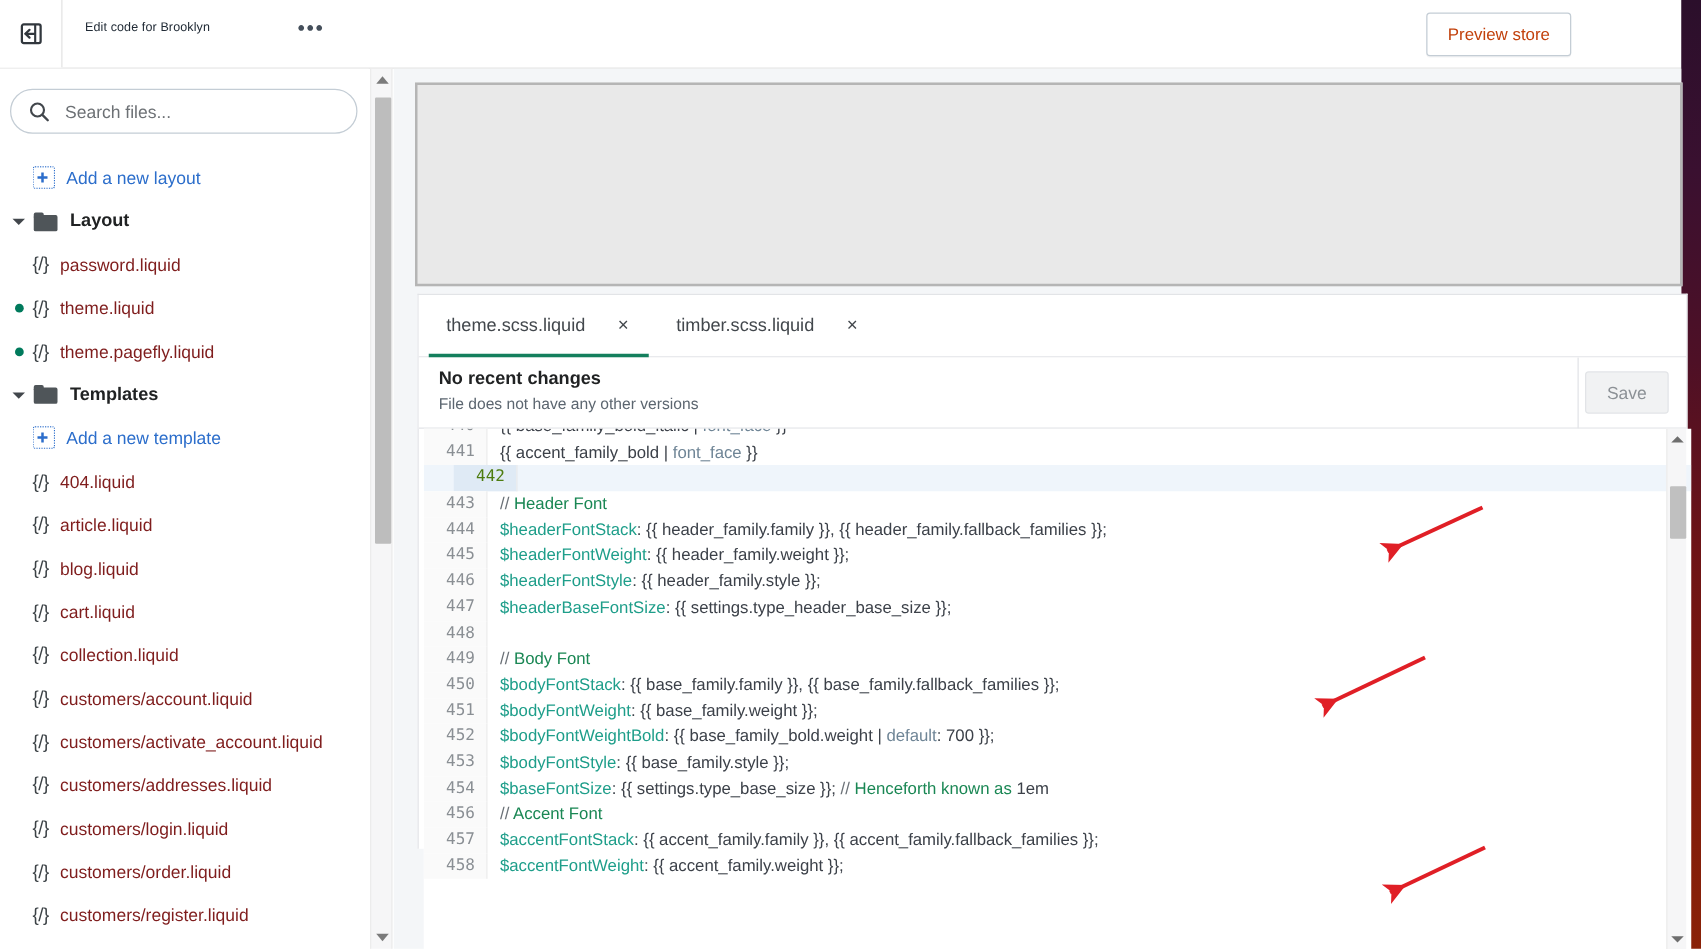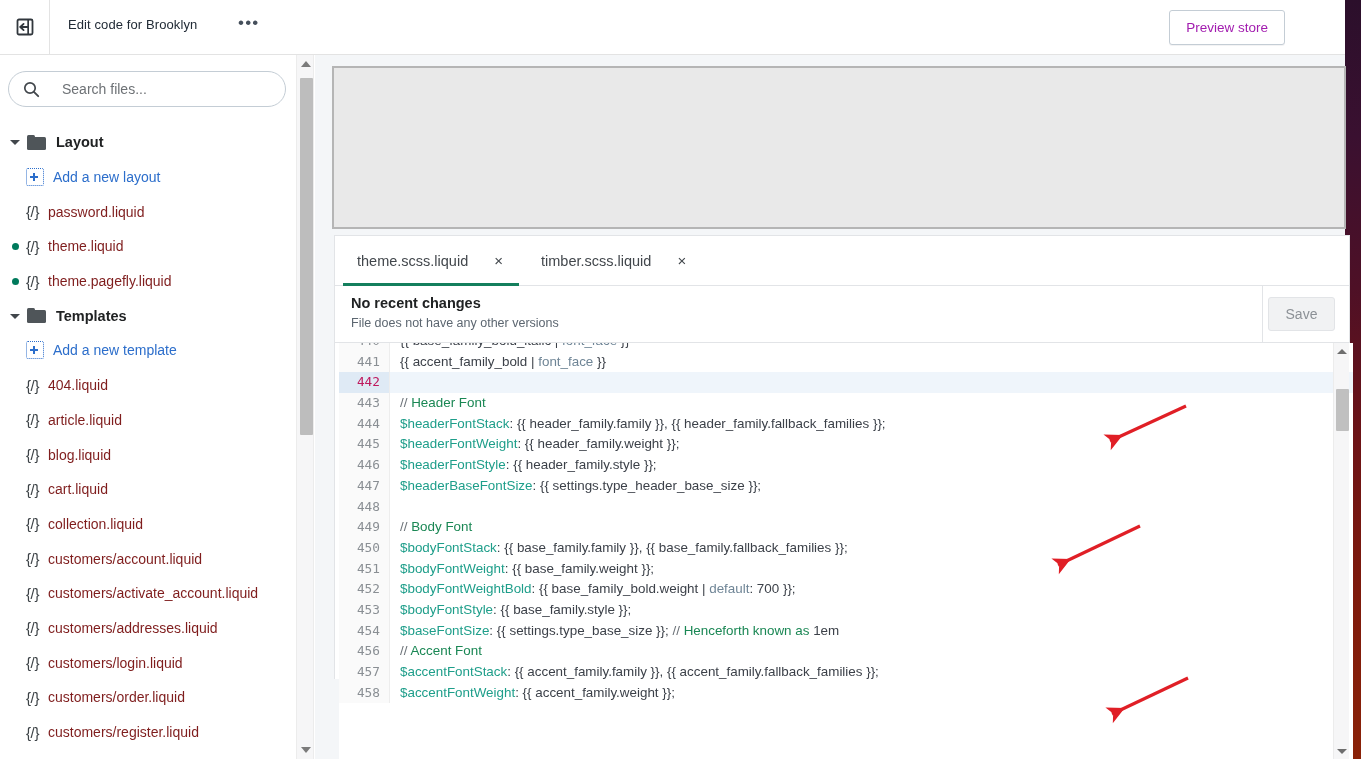--- a/index.html
+++ b/index.html
@@ -20,32 +20,32 @@
   }
   #back-btn {
     position: absolute; left: 0; top: 0; width: 50px; height: 54px;
     border-right: 1px solid #e3e3e3;
     display: flex; align-items: center; justify-content: center;
     cursor: pointer; background: #fff;
   }
   #back-btn svg { display: block; }
   #page-title {
     position: absolute; left: 68px; top: 17px;
-    font-size: 13px; color: #212b36; letter-spacing: .1px;
+    font-size: 10px; color: #212b36; letter-spacing: .1px;
   }
   #title-more {
     position: absolute; left: 238px; top: 13px;
     font-size: 17px; color: #454f5b; letter-spacing: 1.2px;
     cursor: pointer; line-height: 20px;
   }
   #preview-store {
-    position: absolute; right: 60px; top: 10px;
+    position: absolute; right: 88px; top: 10px;
     height: 35px; padding: 0 16px;
     background: #fff; border: 1px solid #c4cdd5; border-radius: 3px;
-    font-size: 13.5px; color: #a21caf; cursor: pointer;
+    font-size: 13.5px; color: #c2410c; cursor: pointer;
     font-family: "Liberation Sans", sans-serif;
     display: flex; align-items: center;
     box-shadow: 0 1px 0 rgba(22,29,37,.05);
   }
 
   
   #right-strip {
     position: absolute; right: 0; top: 0; width: 16px; height: 759px;
     background: linear-gradient(to bottom, #2b0f2b 0%, #3a1030 18%, #4e1026 38%,
                 #6d1316 58%, #7e1a0c 78%, #8a2208 100%);
@@ -57,21 +57,21 @@
     background: #ffffff; overflow: hidden;
   }
   #search-wrap {
     position: absolute; left: 8px; top: 16px; width: 278px; height: 36px;
     border: 1px solid #c4cdd5; border-radius: 18px; background: #fff;
     display: flex; align-items: center; cursor: text;
   }
   #search-wrap svg { margin-left: 14px; }
   #search-input {
     border: 0; outline: none; background: transparent;
-    font-size: 14px; color: #5c6670; margin-left: 20px; width: 200px;
+    font-size: 14px; color: #5c6670; margin-left: 10px; width: 200px;
     font-family: "Liberation Sans", sans-serif;
   }
   #search-input::placeholder { color: #6d7175; }
 
   .tree { position: absolute; left: 0; top: 70px; width: 295px; }
   .row {
     height: 34.7px; display: flex; align-items: center;
     position: relative; white-space: nowrap;
   }
   .row.group { padding-left: 8px; }
@@ -190,21 +190,21 @@
   }
 
   
   #code-area {
     position: absolute; left: 4px; top: 107px; width: 100%; height: 417px;
     overflow: hidden; background: #ffffff;
   }
   #code-scroll { position: absolute; left: 0; top: -12px; width: 100%; }
   .cl { height: 20.7px; display: flex; align-items: flex-start; position: relative; }
   .cl.hl { background: #eff5fb; }
-  .cl.hl .ln { background: #dfeaf5; color: #be185d; }
+  .cl.hl .ln { background: #dfeaf5; color: #4d7c0f; margin-left: 24px; }
   .ln {
     width: 51px; flex: 0 0 51px; text-align: right; padding-right: 9px;
     font-family: "DejaVu Sans Mono", monospace; font-size: 12.8px;
     color: #8a8f94; line-height: 20.7px; background: #fafafa;
     border-right: 1px solid #ededed; user-select: none;
   }
   .code {
     padding-left: 10px; font-family: Liberation Sans, sans-serif;
     font-size: 13.4px; line-height: 20.7px; color: #3c4149; white-space: pre;
   }
@@ -251,28 +251,28 @@
 
 <div id="sidebar">
   <div id="search-wrap">
     <svg width="17" height="17" viewBox="0 0 17 17">
       <circle cx="7" cy="7" r="5.2" fill="none" stroke="#42474c" stroke-width="1.7"></circle>
       <path d="M10.9 10.9 L15.2 15.2" stroke="#42474c" stroke-width="1.9" stroke-linecap="round"></path>
     </svg>
     <input id="search-input" type="text" placeholder="Search files..." style="">
   </div>
   <div class="tree" id="tree">
+      <div class="row add-row">
+        <span class="add-icon"></span>
+        <span class="add-label">Add a new layout</span>
+      </div>
       <div class="row group">
         <span class="caret"></span>
         <span class="folder-icon"></span>
         <span class="group-label">Layout</span>
-      </div>
-      <div class="row add-row">
-        <span class="add-icon"></span>
-        <span class="add-label">Add a new layout</span>
       </div>
       <div class="row file">
         <span class="code-icon">{/}</span>
         <span class="file-label">password.liquid</span>
       </div>
       <div class="row file">
         <span class="dot"></span>
         <span class="code-icon">{/}</span>
         <span class="file-label">theme.liquid</span>
       </div>

